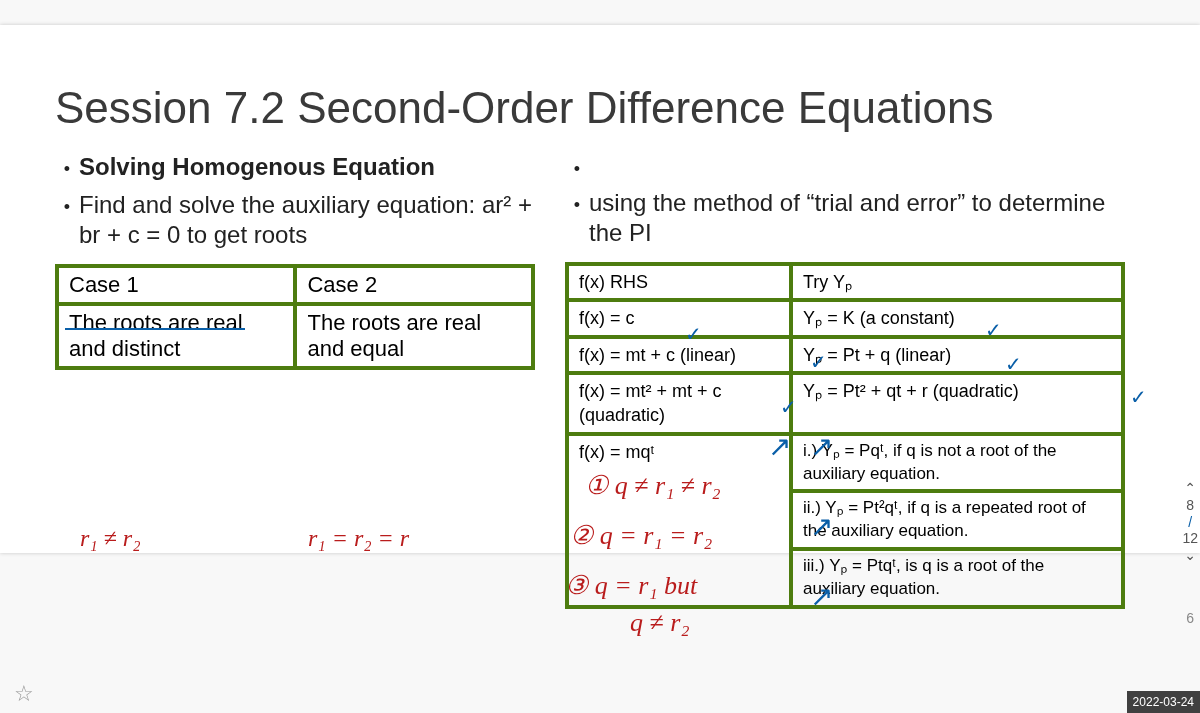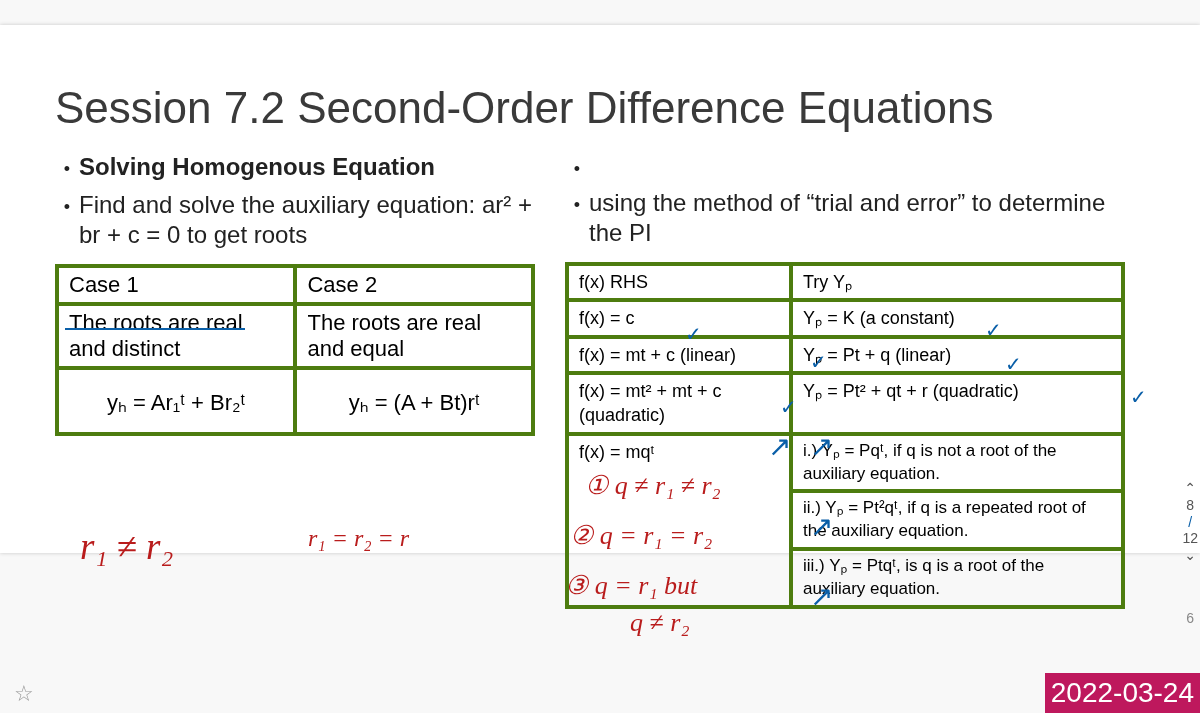--- a/index.html
+++ b/index.html
@@ -82,23 +82,23 @@
     z-index: 40;
   }
   .hand.und {
     border-bottom: 2px solid #0a5fa8;
   }
 
   .timestamp {
     position: absolute;
     right: 0;
     bottom: 0;
-    background: #be185d;
+    background: #404040;
     color: #fff;
-    font-size: 28px;
+    font-size: 12px;
     padding: 4px 6px;
     font-family: Arial, sans-serif;
     z-index: 60;
   }
   .star {
     position: absolute;
     left: 14px;
     bottom: 6px;
     color: #999;
     font-size: 22px;
@@ -147,24 +147,20 @@
           <td>Case 1</td>
           <td>Case 2</td>
         </tr>
         <tr>
           <td style="position:relative;">
             <span>The roots are real and distinct</span>
             <span class="hand und" style="left:6px; top:22px; width:180px; height:0; border-bottom:2px solid #0a5fa8; position:absolute;"></span>
           </td>
           <td>The roots are real and equal</td>
         </tr>
-        <tr class="y-row">
-          <td style="text-align:center;">yₕ = Ar₁ᵗ + Br₂ᵗ</td>
-          <td style="text-align:center;">yₕ = (A + Bt)rᵗ</td>
-        </tr>
       </tbody>
         </table>
     </div>
 
     <div class="col-right">
       <div class="bullet">
         <div class="dot">•</div>
       </div>
       <div class="bullet">
         <div class="dot">•</div>
@@ -198,21 +194,21 @@
             </tr>
         <tr>
               <td class="r2">iii.) Yₚ = Ptqᵗ, is q is a root of the auxiliary equation.</td>
             </tr>
       </tbody>
         </table>
     </div>
   </div>
 </div>
 
-<div class="hand" style="left:80px;  top:525px; font-size:37px;">r₁ ≠ r₂</div>
+<div class="hand" style="left:80px;  top:525px; font-size:24px;">r₁ ≠ r₂</div>
 <div class="hand" style="left:308px; top:525px; font-size:24px;">r₁ = r₂ = r</div>
 
 <div class="hand" style="left:585px; top:470px; font-size:26px;">① q ≠ r₁ ≠ r₂</div>
 <div class="hand" style="left:570px; top:520px; font-size:26px;">② q = r₁ = r₂</div>
 <div class="hand" style="left:565px; top:570px; font-size:26px;text-align:right;">③ q = r₁ but</div>
 <div class="hand" style="left:630px; top:608px; font-size:26px;">q ≠ r₂</div>
 
 <div class="tick" style="left:685px; top:322px;">✓</div>
 <div class="tick" style="left:985px; top:318px;">✓</div>
 <div class="tick" style="left:810px; top:350px;">✓</div>

